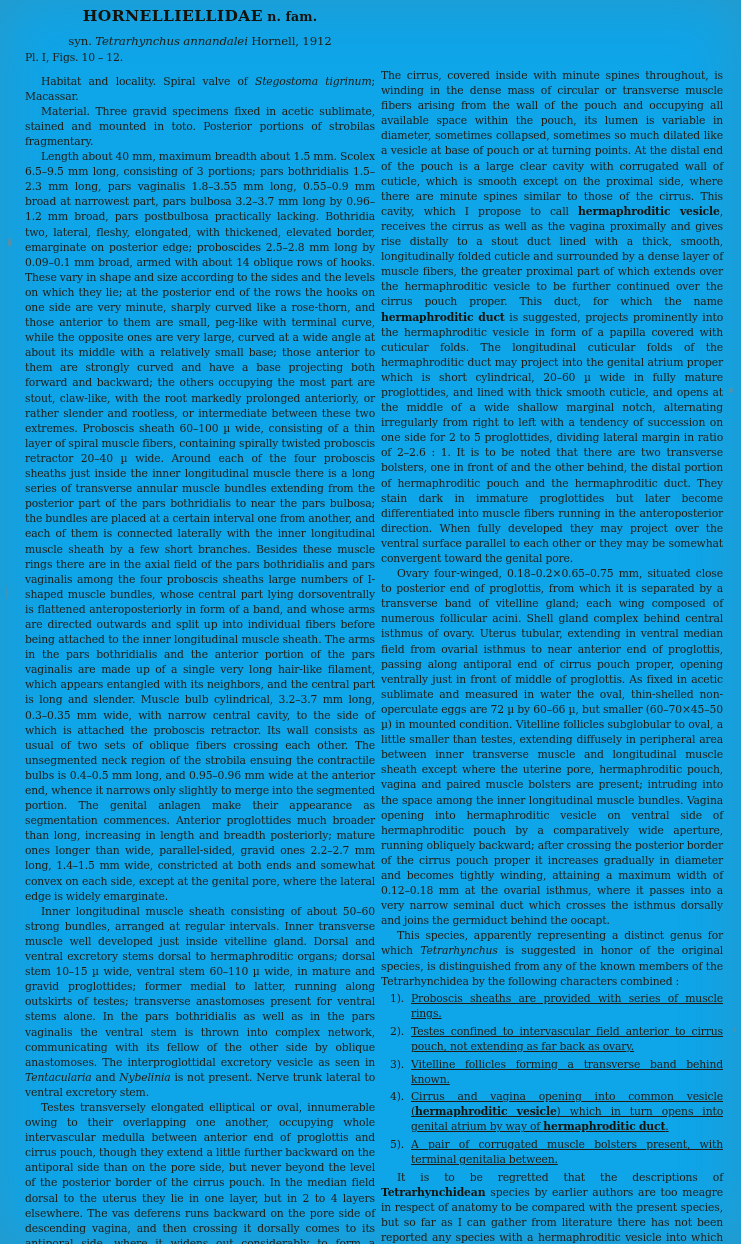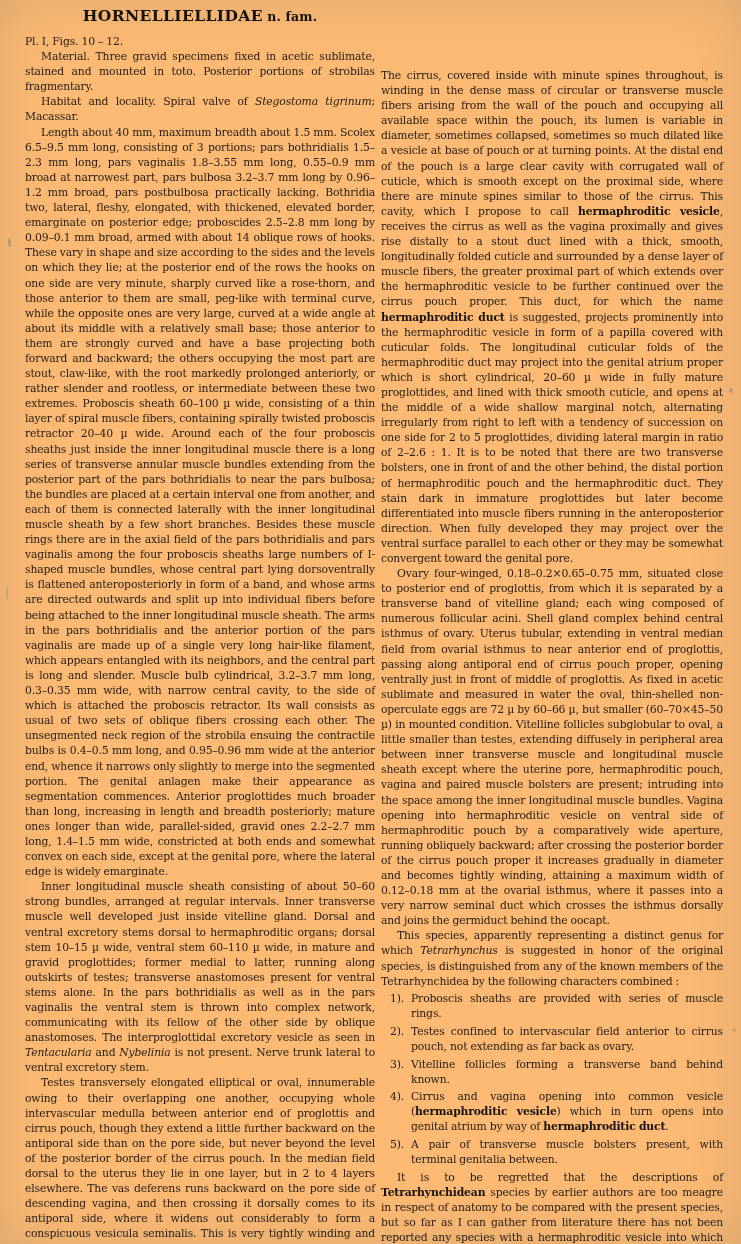--- a/index.html
+++ b/index.html
@@ -9,21 +9,21 @@
   body {
     width: 741px;
     height: 1244px;
     overflow: hidden;
     font-family: "DejaVu Serif", "Liberation Serif", serif;
   }
   .page {
     position: relative;
     width: 741px;
     height: 1244px;
-    background: #fdba74;
+    background: #0ea5e9;
     box-shadow: inset 0 0 60px rgba(120,115,100,0.25);
     overflow: hidden;
     color: #211d15;
   }
   .column {
     position: absolute;
     top: 0;
     text-align: justify;
     font-size: 10.8px;
     line-height: 15.1px;
@@ -55,58 +55,60 @@
   .run-hs {
     font-size: 12.5px;
     letter-spacing: 0.2px;
     color: #15120c;
   }
   .block-center {
     text-align: center;
     font-size: 11.8px;
     line-height: 15.5px;
   }
-  .block-center-last { }
+  .block-center-last { margin-bottom: 9px; }
   .block-para.indent { text-indent: 16px; }
   .run-i { font-style: italic; }
   .run-b { font-weight: bold; color: #17130c; }
   .list-item {
     display: flex;
     margin: 2.5px 0;
   }
   .list-num {
     flex: 0 0 30px;
     text-align: right;
     padding-right: 7px;
     box-sizing: border-box;
   }
   .list-body {
     flex: 1;
     text-align: justify;
+    text-decoration: underline;
   }
   .speck {
     position: absolute;
     background: #8a857a;
     border-radius: 50%;
     opacity: 0.55;
   }
   .speck-1 { left: 8px;  top: 238px;  width: 3px; height: 9px; }
   .speck-2 { left: 6px;  top: 586px;  width: 2px; height: 14px; opacity: 0.35; }
   .speck-3 { left: 729px; top: 388px; width: 4px; height: 5px; }
   .speck-4 { left: 733px; top: 1028px; width: 3px; height: 4px; opacity: 0.4; }
 </style>
 </head>
 <body>
 
 <div class="page">
   <div class="column column-left">
       <p class="block-heading"><span class="run-hl">HORNELLIELLIDAE</span><span class="run-hs">  n. fam.</span></p>
+      <p class="block-center"><span>syn. </span><span class="run-i">Tetrarhynchus annandalei</span><span> Hornell, 1912</span></p>
       <p class="block-center-last"><span>Pl. I, Figs. 10 – 12.</span></p>
+      <p class="block-para indent"><span>Habitat and locality.  Spiral valve of </span><span class="run-i">Stegostoma tigrinum</span><span>; Macassar.</span></p>
       <p class="block-para indent"><span>Material.  Three gravid specimens fixed in acetic sublimate, stained and mounted in toto.  Posterior portions of strobilas fragmentary.</span></p>
-      <p class="block-para indent"><span>Habitat and locality.  Spiral valve of </span><span class="run-i">Stegostoma tigrinum</span><span>; Macassar.</span></p>
       <p class="block-para indent"><span>Length about 40 mm, maximum breadth about 1.5 mm.  Scolex 6.5–9.5 mm long, consisting of 3 portions; pars bothridialis 1.5–2.3 mm long, pars vaginalis 1.8–3.55 mm long, 0.55–0.9 mm broad at narrowest part, pars bulbosa 3.2–3.7 mm long by 0.96–1.2 mm broad, pars postbulbosa practically lacking.  Bothridia two, lateral, fleshy, elongated, with thickened, elevated border, emarginate on posterior edge; proboscides 2.5–2.8 mm long by 0.09–0.1 mm broad, armed with about 14 oblique rows of hooks.  These vary in shape and size according to the sides and the levels on which they lie; at the posterior end of the rows the hooks on one side are very minute, sharply curved like a rose-thorn, and those anterior to them are small, peg-like with terminal curve, while the opposite ones are very large, curved at a wide angle at about its middle with a relatively small base; those anterior to them are strongly curved and have a base projecting both forward and backward; the others occupying the most part are stout, claw-like, with the root markedly prolonged anteriorly, or rather slender and rootless, or intermediate between these two extremes.  Proboscis sheath 60–100 µ wide, consisting of a thin layer of spiral muscle fibers, containing spirally twisted proboscis retractor 20–40 µ wide.  Around each of the four proboscis sheaths just inside the inner longitudinal muscle there is a long series of transverse annular muscle bundles extending from the posterior part of the pars bothridialis to near the pars bulbosa; the bundles are placed at a certain interval one from another, and each of them is connected laterally with the inner longitudinal muscle sheath by a few short branches.  Besides these muscle rings there are in the axial field of the pars bothridialis and pars vaginalis among the four proboscis sheaths large numbers of I-shaped muscle bundles, whose central part lying dorsoventrally is flattened anteroposteriorly in form of a band, and whose arms are directed outwards and split up into individual fibers before being attached to the inner longitudinal muscle sheath.  The arms in the pars bothridialis and the anterior portion of the pars vaginalis are made up of a single very long hair-like filament, which appears entangled with its neighbors, and the central part is long and slender.  Muscle bulb cylindrical, 3.2–3.7 mm long, 0.3–0.35 mm wide, with narrow central cavity, to the side of which is attached the proboscis retractor.  Its wall consists as usual of two sets of oblique fibers crossing each other.  The unsegmented neck region of the strobila ensuing the contractile bulbs is 0.4–0.5 mm long, and 0.95–0.96 mm wide at the anterior end, whence it narrows only slightly to merge into the segmented portion.  The genital anlagen make their appearance as segmentation commences.  Anterior proglottides much broader than long, increasing in length and breadth posteriorly; mature ones longer than wide, parallel-sided, gravid ones 2.2–2.7 mm long, 1.4–1.5 mm wide, constricted at both ends and somewhat convex on each side, except at the genital pore, where the lateral edge is widely emarginate.</span></p>
       <p class="block-para indent"><span>Inner longitudinal muscle sheath consisting of about 50–60 strong bundles, arranged at regular intervals.  Inner transverse muscle well developed just inside vitelline gland.  Dorsal and ventral excretory stems dorsal to hermaphroditic organs; dorsal stem 10–15 µ wide, ventral stem 60–110 µ wide, in mature and gravid proglottides; former medial to latter, running along outskirts of testes; transverse anastomoses present for ventral stems alone.  In the pars bothridialis as well as in the pars vaginalis the ventral stem is thrown into complex network, communicating with its fellow of the other side by oblique anastomoses.  The interproglottidal excretory vesicle as seen in </span><span class="run-i">Tentacularia</span><span> and </span><span class="run-i">Nybelinia</span><span> is not present.  Nerve trunk lateral to ventral excretory stem.</span></p>
       <p class="block-para indent"><span>Testes transversely elongated elliptical or oval, innumerable owing to their overlapping one another, occupying whole intervascular medulla between anterior end of proglottis and cirrus pouch, though they extend a little further backward on the antiporal side than on the pore side, but never beyond the level of the posterior border of the cirrus pouch.  In the median field dorsal to the uterus they lie in one layer, but in 2 to 4 layers elsewhere.  The vas deferens runs backward on the pore side of descending vagina, and then crossing it dorsally comes to its antiporal side, where it widens out considerably to form a conspicuous vesicula seminalis.  This is very tightly winding and narrows as it proceeds forward from immediately anterior to the ovary toward the base of the cirrus pouch, where it curves round to penetrate the pouch at its anteriorly directed proximal end.  Cirrus pouch club-shaped, subcylindrical or pyriform, situated transversely at about middle of posterior half of proglottis with its anterolaterally directed proximal end overreaching the median line, enclosing winding cirrus only at commencement of its development, but containing later the hermaphroditic reservoir to be described below.  At this stage the whole organ may better be called </span></p>
     </div>
   <div class="column column-right">
       <p class="block-para"><span>The cirrus, covered inside with minute spines throughout, is winding in the dense mass of circular or transverse muscle fibers arising from the wall of the pouch and occupying all available space within the pouch, its lumen is variable in diameter, sometimes collapsed, sometimes so much dilated like a vesicle at base of pouch or at turning points.  At the distal end of the pouch is a large clear cavity with corrugated wall of cuticle, which is smooth except on the proximal side, where there are minute spines similar to those of the cirrus.  This cavity, which I propose to call </span><span class="run-b">hermaphroditic vesicle</span><span>, receives the cirrus as well as the vagina proximally and gives rise distally to a stout duct lined with a thick, smooth, longitudinally folded cuticle and surrounded by a dense layer of muscle fibers, the greater proximal part of which extends over the hermaphroditic vesicle to be further continued over the cirrus pouch proper.  This duct, for which the name </span><span class="run-b">hermaphroditic duct</span><span> is suggested, projects prominently into the hermaphroditic vesicle in form of a papilla covered with cuticular folds.  The longitudinal cuticular folds of the hermaphroditic duct may project into the genital atrium proper which is short cylindrical, 20–60 µ wide in fully mature proglottides, and lined with thick smooth cuticle, and opens at the middle of a wide shallow marginal notch, alternating irregularly from right to left with a tendency of succession on one side for 2 to 5 proglottides, dividing lateral margin in ratio of 2–2.6 : 1.  It is to be noted that there are two transverse bolsters, one in front of and the other behind, the distal portion of hermaphroditic pouch and the hermaphroditic duct.  They stain dark in immature proglottides but later become differentiated into muscle fibers running in the anteroposterior direction.  When fully developed they may project over the ventral surface parallel to each other or they may be somewhat convergent toward the genital pore.</span></p>
       <p class="block-para indent"><span>Ovary four-winged, 0.18–0.2×0.65–0.75 mm, situated close to posterior end of proglottis, from which it is separated by a transverse band of vitelline gland; each wing composed of numerous follicular acini.  Shell gland complex behind central isthmus of ovary.  Uterus tubular, extending in ventral median field from ovarial isthmus to near anterior end of proglottis, passing along antiporal end of cirrus pouch proper, opening ventrally just in front of middle of proglottis.  As fixed in acetic sublimate and measured in water the oval, thin-shelled non-operculate eggs are 72 µ by 60–66 µ, but smaller (60–70×45–50 µ) in mounted condition.  Vitelline follicles subglobular to oval, a little smaller than testes, extending diffusely in peripheral area between inner transverse muscle and longitudinal muscle sheath except where the uterine pore, hermaphroditic pouch, vagina and paired muscle bolsters are present; intruding into the space among the inner longitudinal muscle bundles.  Vagina opening into hermaphroditic vesicle on ventral side of hermaphroditic pouch by a comparatively wide aperture, running obliquely backward; after crossing the posterior border of the cirrus pouch proper it increases gradually in diameter and becomes tightly winding, attaining a maximum width of 0.12–0.18 mm at the ovarial isthmus, where it passes into a very narrow seminal duct which crosses the isthmus dorsally and joins the germiduct behind the oocapt.</span></p>
       <p class="block-para indent"><span>This species, apparently representing a distinct genus for which </span><span class="run-i">Tetrarhynchus</span><span> is suggested in honor of the original species, is distinguished from any of the known members of the Tetrarhynchidea by the following characters combined :</span></p>
       <div class="list-item">
         <span class="list-num">1).</span>
@@ -119,21 +121,21 @@
       <div class="list-item">
         <span class="list-num">3).</span>
         <span class="list-body"><span>Vitelline follicles forming a transverse band behind known.</span></span>
       </div>
       <div class="list-item">
         <span class="list-num">4).</span>
         <span class="list-body"><span>Cirrus and vagina opening into common vesicle (</span><span class="run-b">hermaphroditic vesicle</span><span>) which in turn opens into genital atrium by way of </span><span class="run-b">hermaphroditic duct</span><span>.</span></span>
       </div>
       <div class="list-item">
         <span class="list-num">5).</span>
-        <span class="list-body"><span>A pair of transverse muscle bolsters present, with terminal genitalia between.</span></span>
+        <span class="list-body"><span>A pair of corrugated muscle bolsters present, with terminal genitalia between.</span></span>
       </div>
       <p class="block-para indent"><span>It is to be regretted that the descriptions of </span><span class="run-b">Tetrarhynchidean</span><span> species by earlier authors are too meagre in respect of anatomy to be compared with the present species, but so far as I can gather from literature there has not been reported any species with a hermaphroditic vesicle into which both the cirrus and the vagina open.  In view of this feature together with other characteristics mentioned above it is beyond doubt that a new family should be erected for the present new genus.  In this connection I should like to call attention of the systematists to the fact that there is a great difficulty in identifying some tetrarhynchidean species without the knowledge of their detailed internal anatomy.  In comparison of the present species with </span></p>
     </div>
   <div class="speck speck-1"></div>
   <div class="speck speck-2"></div>
   <div class="speck speck-3"></div>
   <div class="speck speck-4"></div>
 </div>
 
 </body></html>

